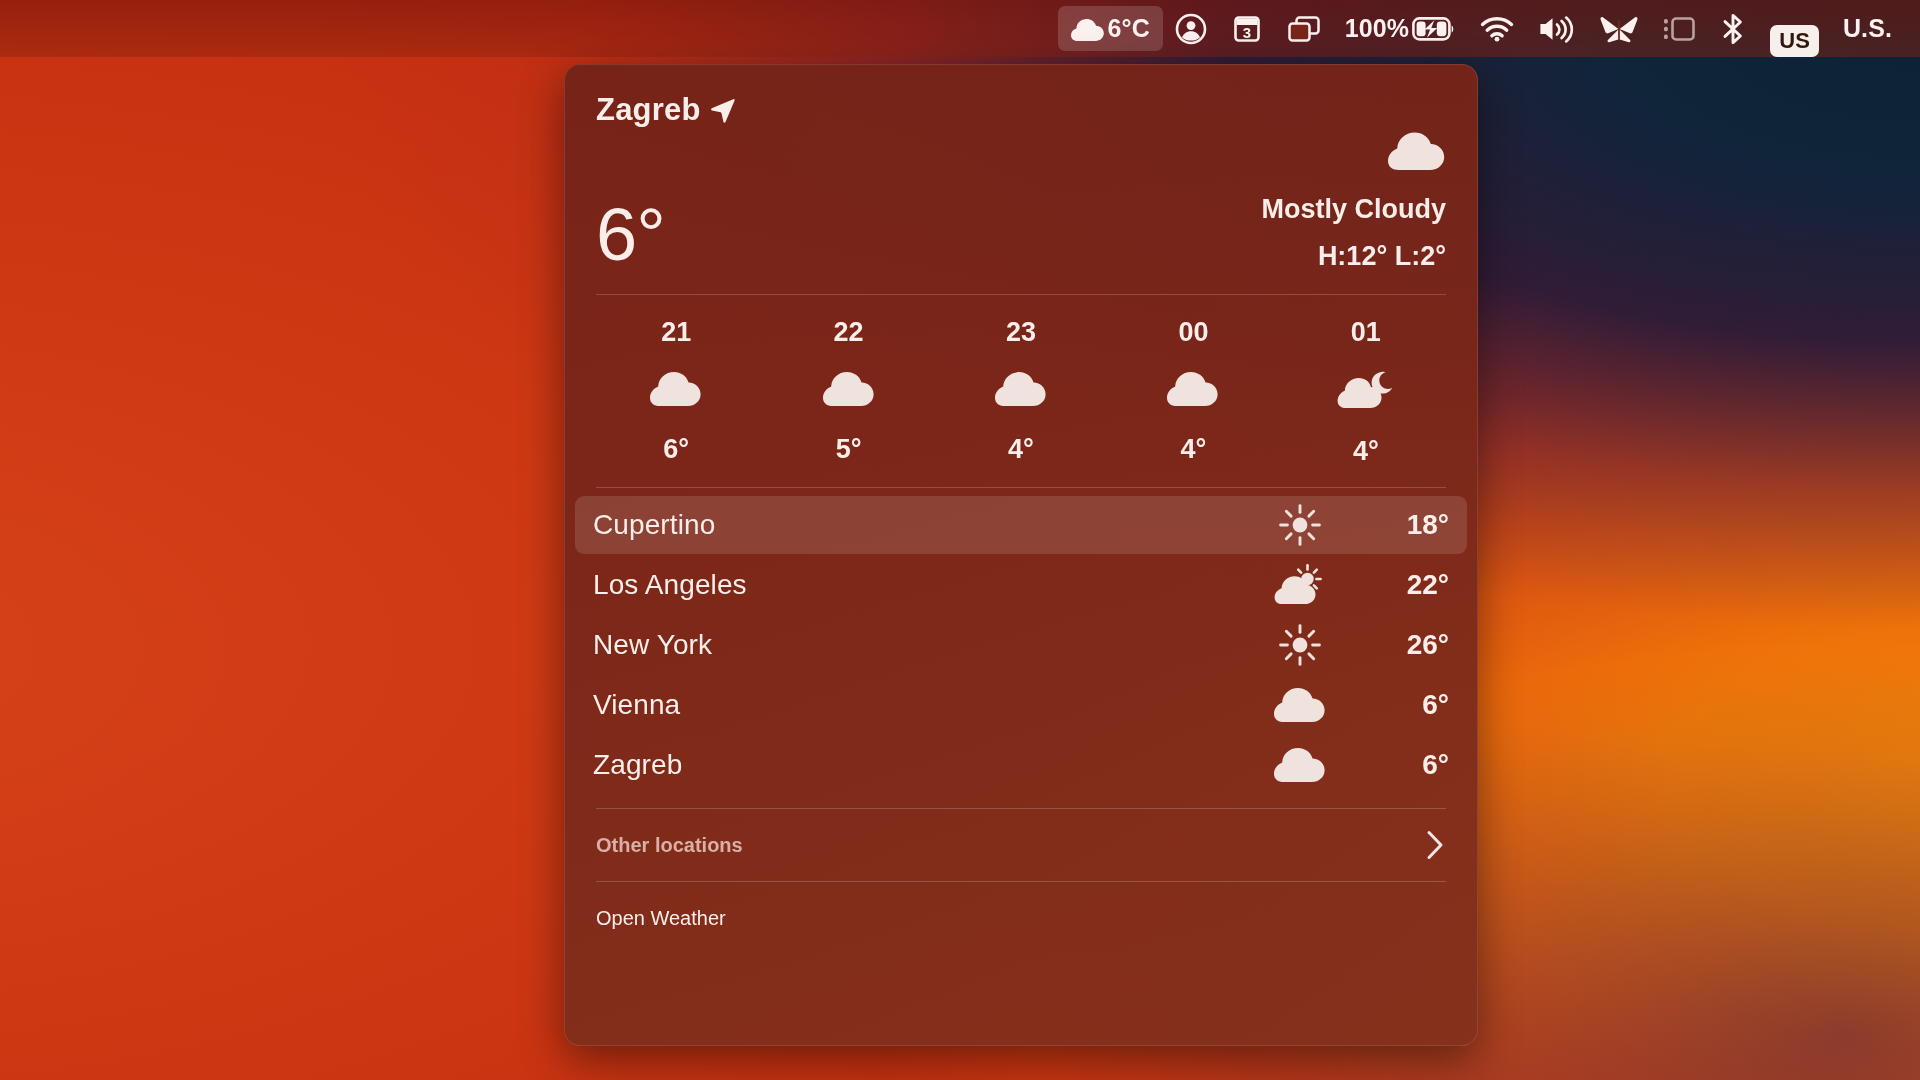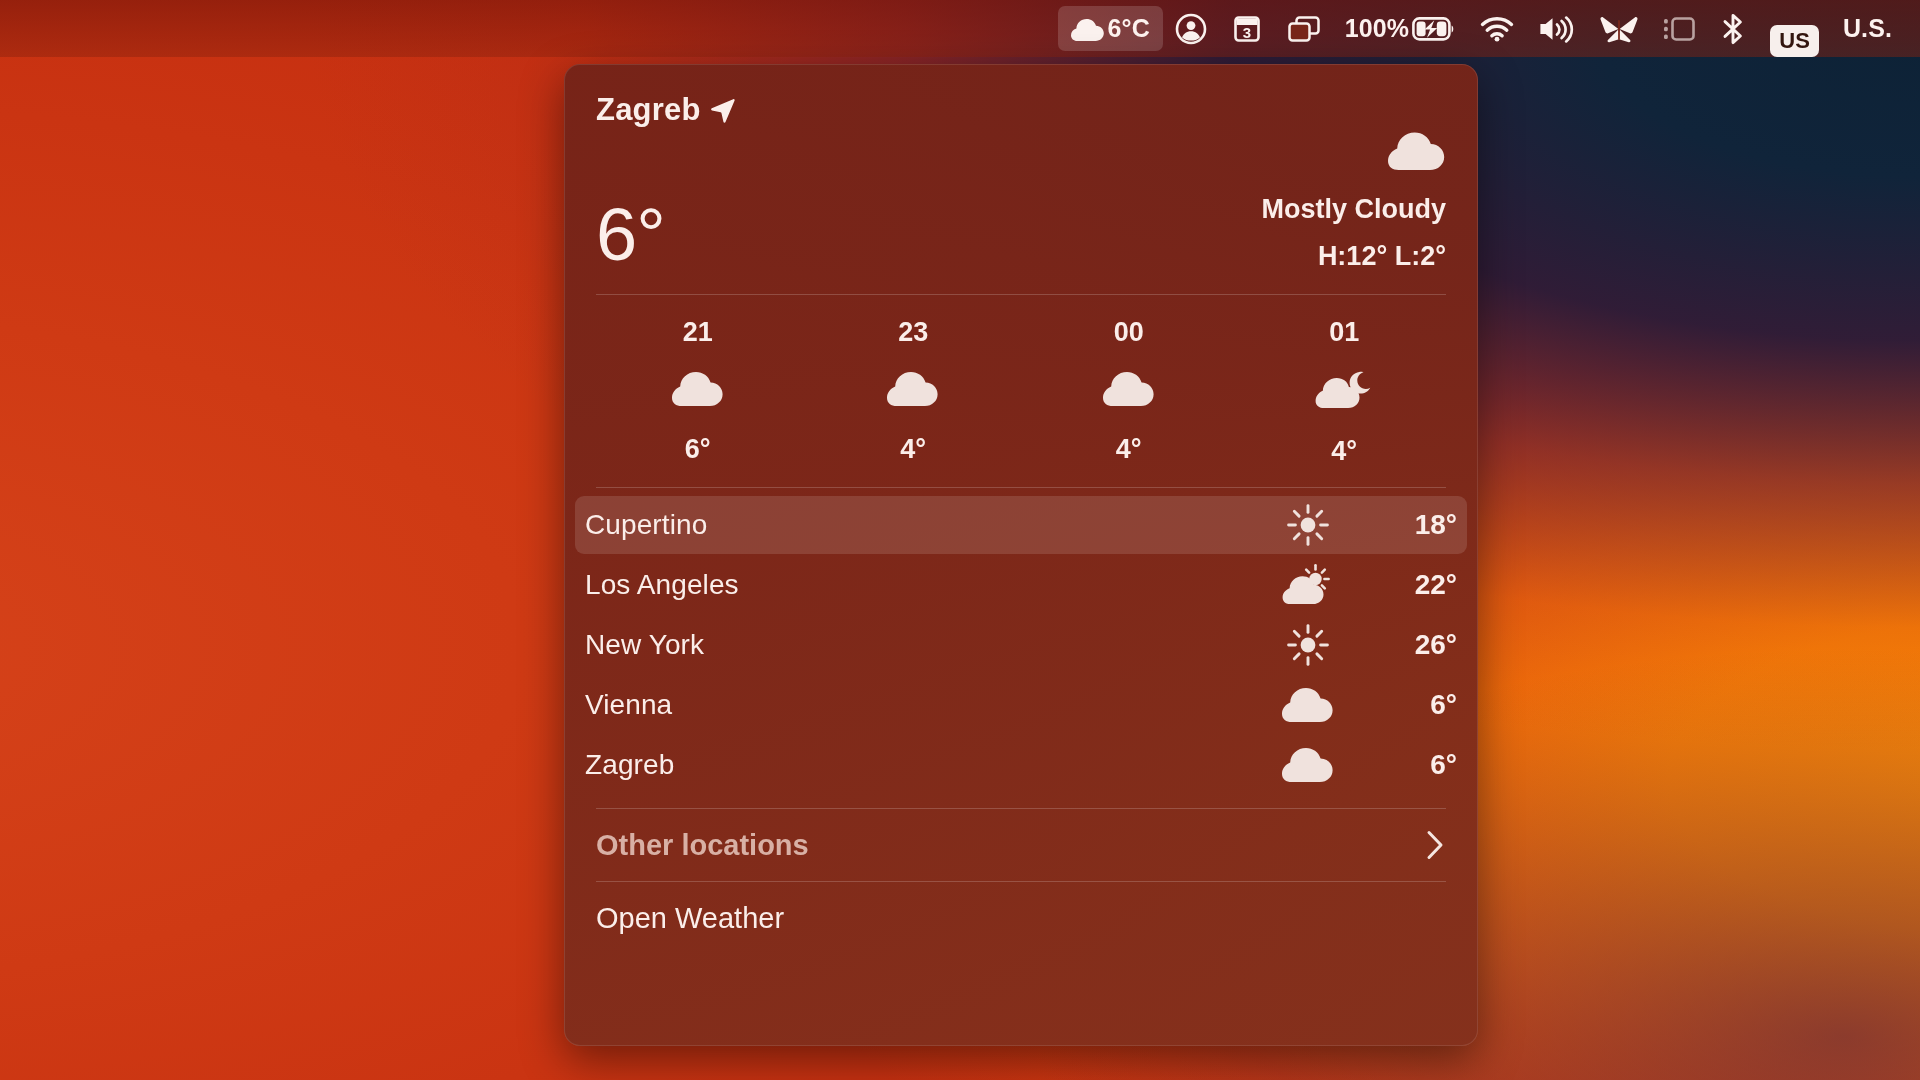--- a/index.html
+++ b/index.html
@@ -73,30 +73,30 @@
   
   .hourly{ display:flex; padding:22px 26px 20px 26px; }
   .hour-col{ flex:1; display:flex; flex-direction:column; align-items:center; gap:22px; }
   .hour-label{ font-size:27px; font-weight:700; }
   .hour-temp{ font-size:27px; font-weight:700; }
 
   
   .cities{ padding:8px 11px 4px 11px; }
   .city-row{
     display:flex; align-items:center; height:58px;
-    padding:0 10px; border-radius:9px; margin-bottom:2px;
+    padding:0 18px; border-radius:9px; margin-bottom:2px;
   }
   .city-row.sel{ background:rgba(255,255,255,0.125); }
   .city-name{ flex:1; font-size:28px; font-weight:400; letter-spacing:.1px; }
   .city-icon{ width:106px; display:flex; justify-content:center; align-items:center; }
   .city-temp{ width:96px; text-align:right; font-size:28px; font-weight:700; }
 
   .foot-item{
     display:flex; align-items:center; height:72px;
-    padding:0 32px; font-size:29px;
+    padding:0 32px; font-size:20px;
   }
   .foot-item .lbl{ flex:1; }
   .dim{ color:#d8b0a5; font-weight:700; }
   .chev{ display:flex; align-items:center; }
 </style>
 </head>
 <body>
 
 <div id="wallpaper"></div>
 
@@ -247,20 +247,29 @@
     <div class="hour-col">
       <span class="hour-label">21</span>
       <span>
         <svg width="52" height="38" viewBox="0 0 52 38">
             <path fill="#f0e2dd" d="M15.8 36h22.1c7.1 0 12.7-5.2 12.7-11.8 0-6.5-5.2-11.5-12-11.7C36.5 6.2 30.8 2.1 24 2.1 15.4 2.1 8.5 8.4 8.2 16.6 3 18.9 0 23 0 27.9 0 33.1 4.2 36 9.6 36z"></path>
           </svg>
       </span>
       <span class="hour-temp">6°</span>
     </div>
 
+    <div class="hour-col">
+      <span class="hour-label">22</span>
+      <span>
+        <svg width="52" height="38" viewBox="0 0 52 38">
+            <path fill="#f0e2dd" d="M15.8 36h22.1c7.1 0 12.7-5.2 12.7-11.8 0-6.5-5.2-11.5-12-11.7C36.5 6.2 30.8 2.1 24 2.1 15.4 2.1 8.5 8.4 8.2 16.6 3 18.9 0 23 0 27.9 0 33.1 4.2 36 9.6 36z"></path>
+          </svg>
+      </span>
+      <span class="hour-temp">5°</span>
+    </div>
 
     <div class="hour-col">
       <span class="hour-label">23</span>
       <span>
         <svg width="52" height="38" viewBox="0 0 52 38">
             <path fill="#f0e2dd" d="M15.8 36h22.1c7.1 0 12.7-5.2 12.7-11.8 0-6.5-5.2-11.5-12-11.7C36.5 6.2 30.8 2.1 24 2.1 15.4 2.1 8.5 8.4 8.2 16.6 3 18.9 0 23 0 27.9 0 33.1 4.2 36 9.6 36z"></path>
           </svg>
       </span>
       <span class="hour-temp">4°</span>
     </div>

